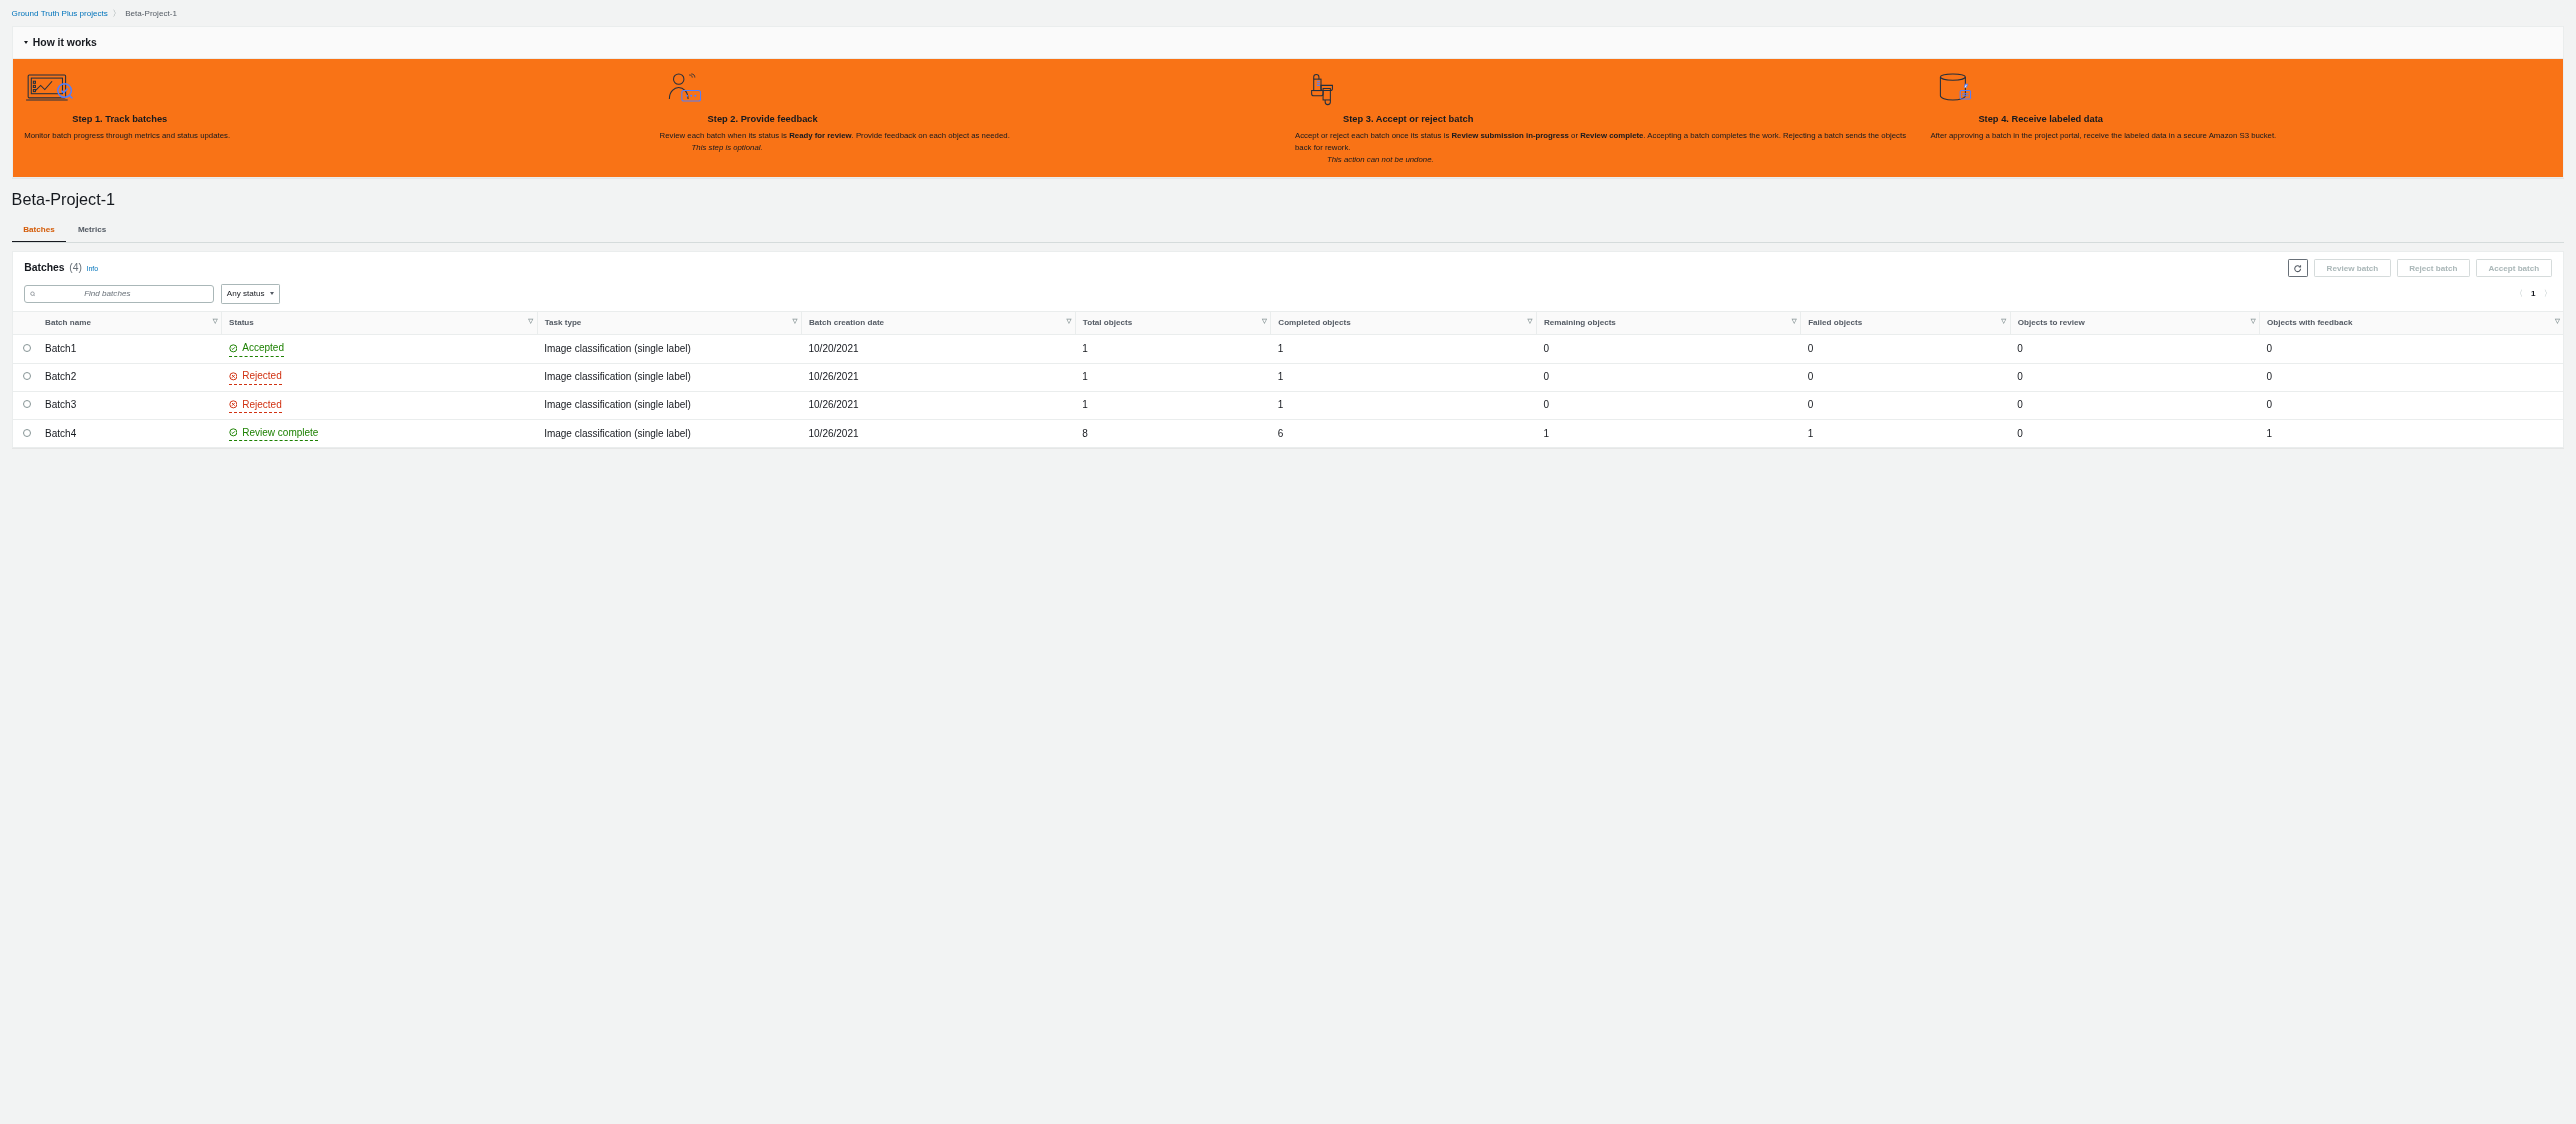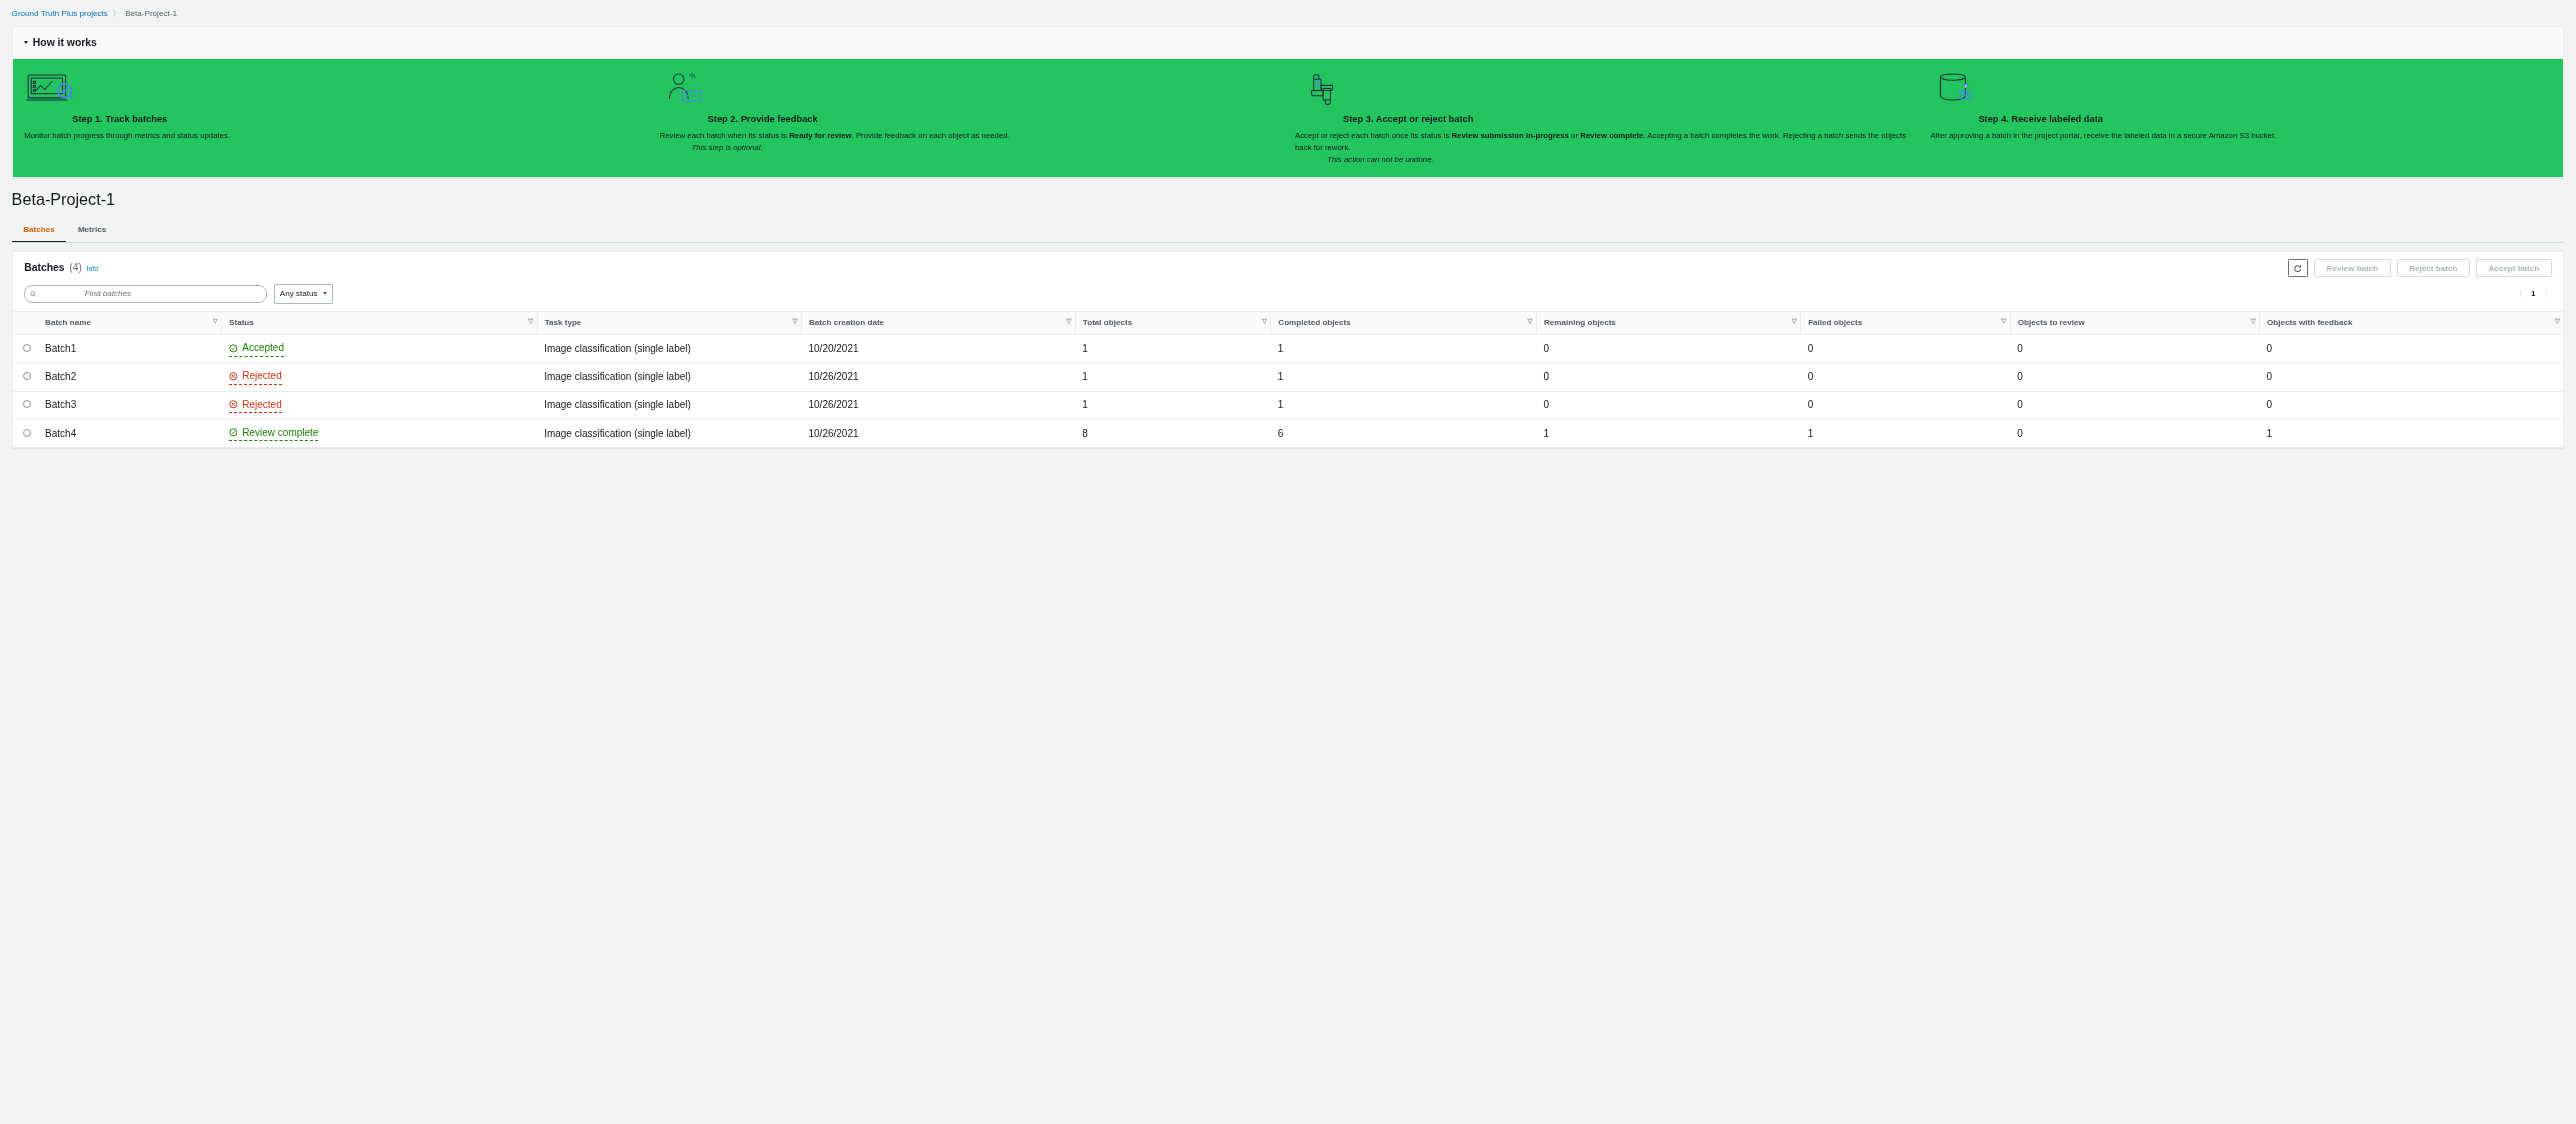--- a/index.html
+++ b/index.html
@@ -11,21 +11,21 @@
     line-height: 1.4;
   }
   a { color: #0073bb; text-decoration: none; }
   .page { padding: 8.1px 11.6px 11.6px 11.6px; }
   .breadcrumb { font-size: 8.1px; display: flex; align-items: center; gap: 4.6px; margin-bottom: 7px; }
   .breadcrumb .sep { color: #879596; }
   .breadcrumb .current { color: #545b64; }
 
   
   .panel {
-    background: #22c55e;
+    background: #f97316;
     border: 0.6px solid #eaeded;
     box-shadow: 0 0.6px 0.6px rgba(0,0,0,0.05);
   }
   .panel-header {
     background: #fafafa;
     border-bottom: 0.6px solid #eaeded;
     padding: 8.1px 11.6px;
     display: flex;
     align-items: center;
     gap: 4.6px;
@@ -109,22 +109,22 @@
     justify-content: space-between;
     align-items: center;
     padding: 7px 11.6px;
     gap: 7px;
   }
   .filter-left { display: flex; gap: 7px; align-items: center; }
   .search-box {
     display: flex;
     align-items: center;
     border: 0.6px solid #aab7b8;
-    border-radius: 8px;
-    width: 243px;
+    border-radius: 3px;
+    width: 190px;
     padding: 2.3px 4.6px;
     gap: 44px;
   }
   .search-box input {
     border: none;
     outline: none;
     width: 100%;
     font-size: 8.1px;
     padding: 1.2px;
     font-style: italic;

